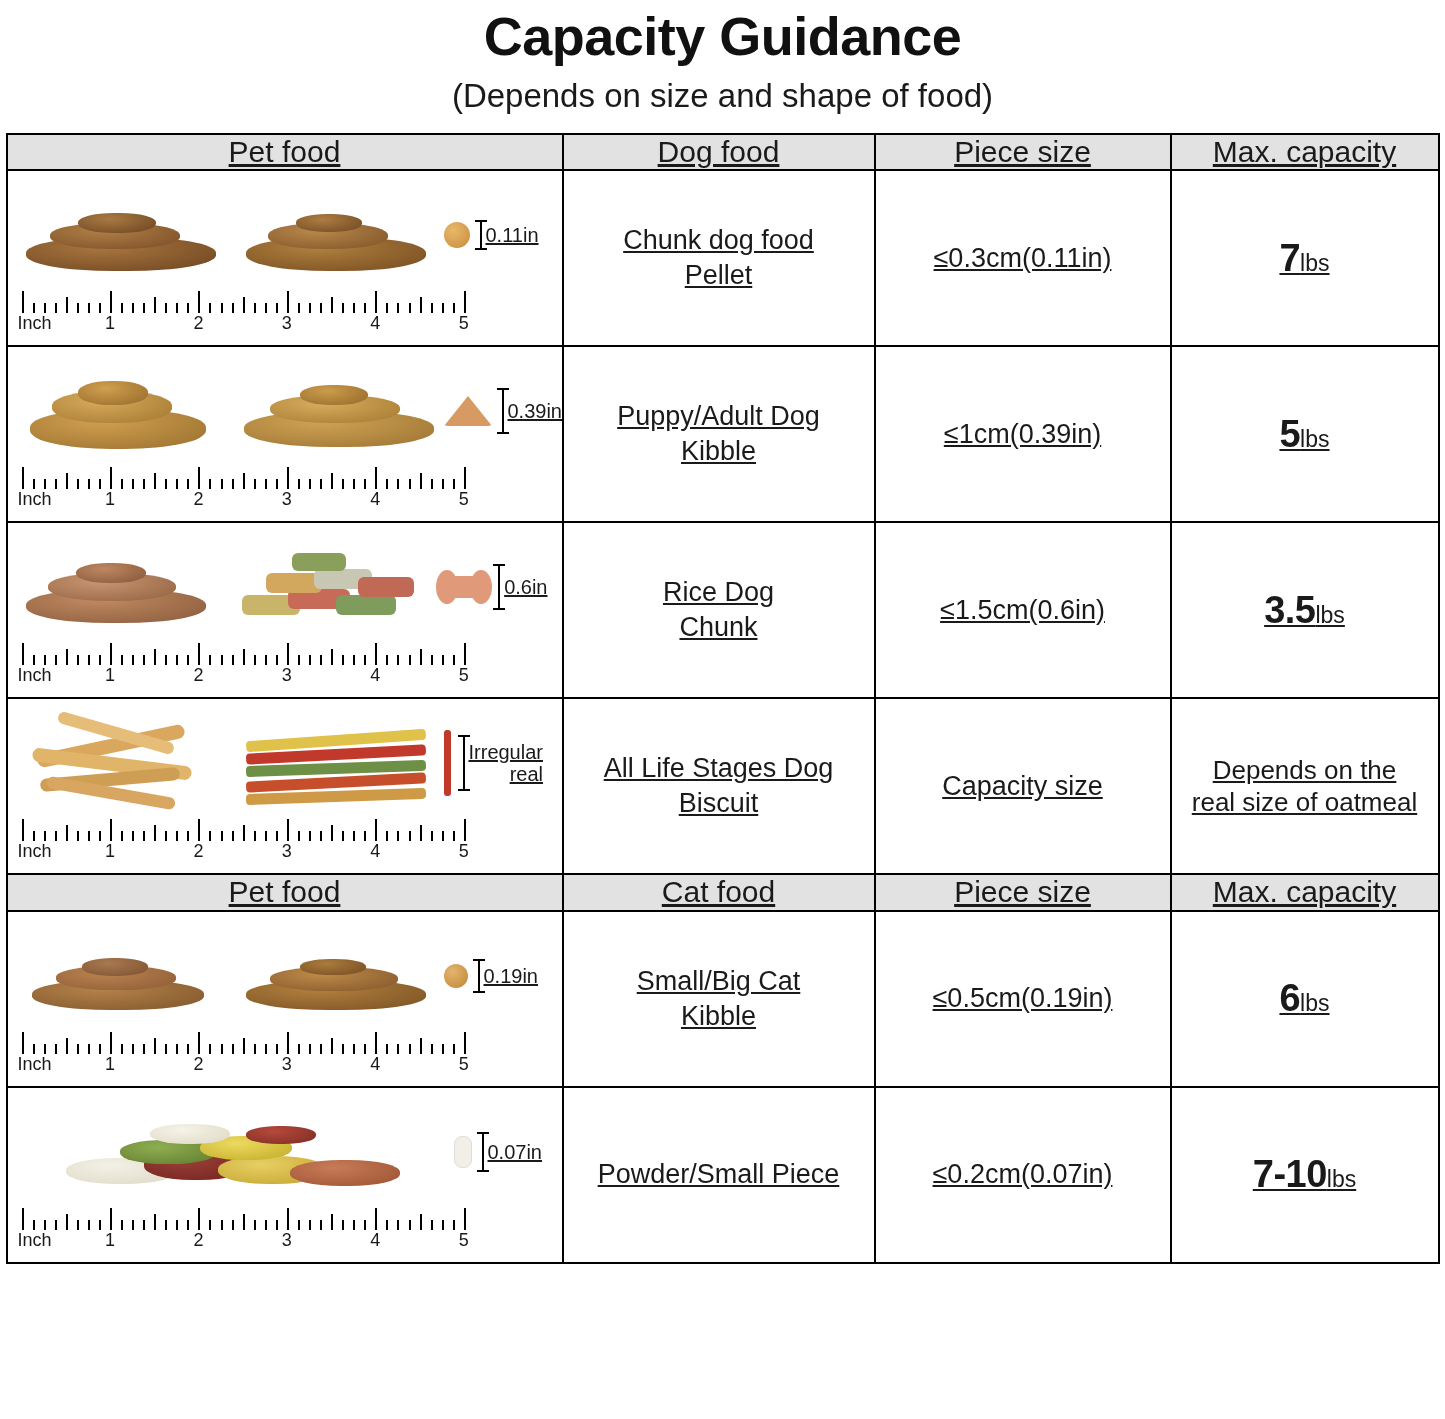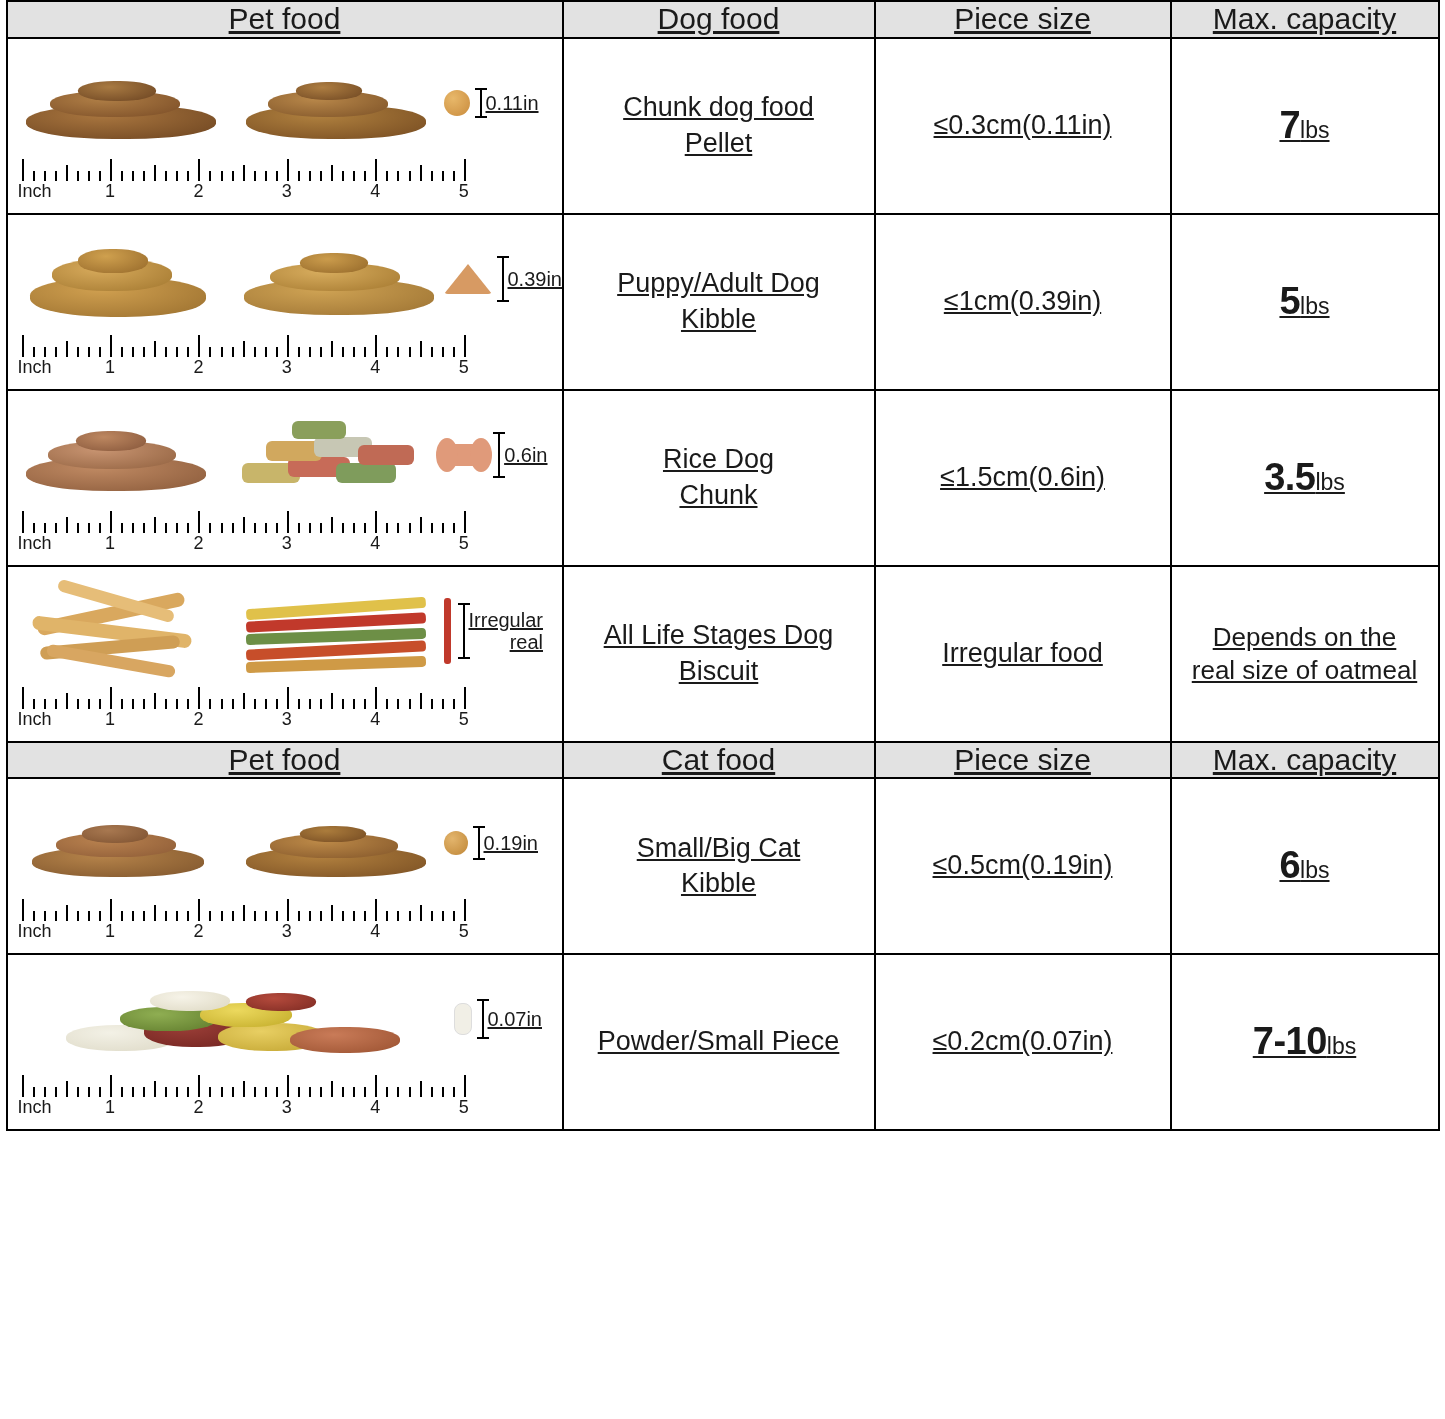--- a/index.html
+++ b/index.html
@@ -231,20 +231,22 @@
     height: 66px;
     background: #c0392b;
     border-radius: 3px;
   }
 </style>
 </head>
 <body>
 
 <div class="page">
 
+  <div class="title">Capacity Guidance</div>
+  <div class="subtitle">(Depends on size and shape of food)</div>
 
   <table class="cap">
     <colgroup>
       <col class="col-img">
         <col class="col-food">
         <col class="col-size">
         <col class="col-cap">
     </colgroup>
     <tbody>
 
@@ -594,21 +596,21 @@
                   <div class="lbl" style="left: 357.846px;">4</div>
                   <div class="lbl" style="left: 446.308px;">5</div>
                 </div>
             </div>
           </div>
         </td>
         <td class="cell-text">
           <div>All Life Stages Dog</div>
           <div>Biscuit</div>
         </td>
-        <td class="cell-text">Irregular food</td>
+        <td class="cell-text">Capacity size</td>
         <td class="cap-text">
           <div>Depends on the</div>
           <div>real size of oatmeal</div>
         </td>
       </tr>
 
       <tr class="hdr">
         <td>Pet food</td>
         <td>Cat food</td>
         <td>Piece size</td>

